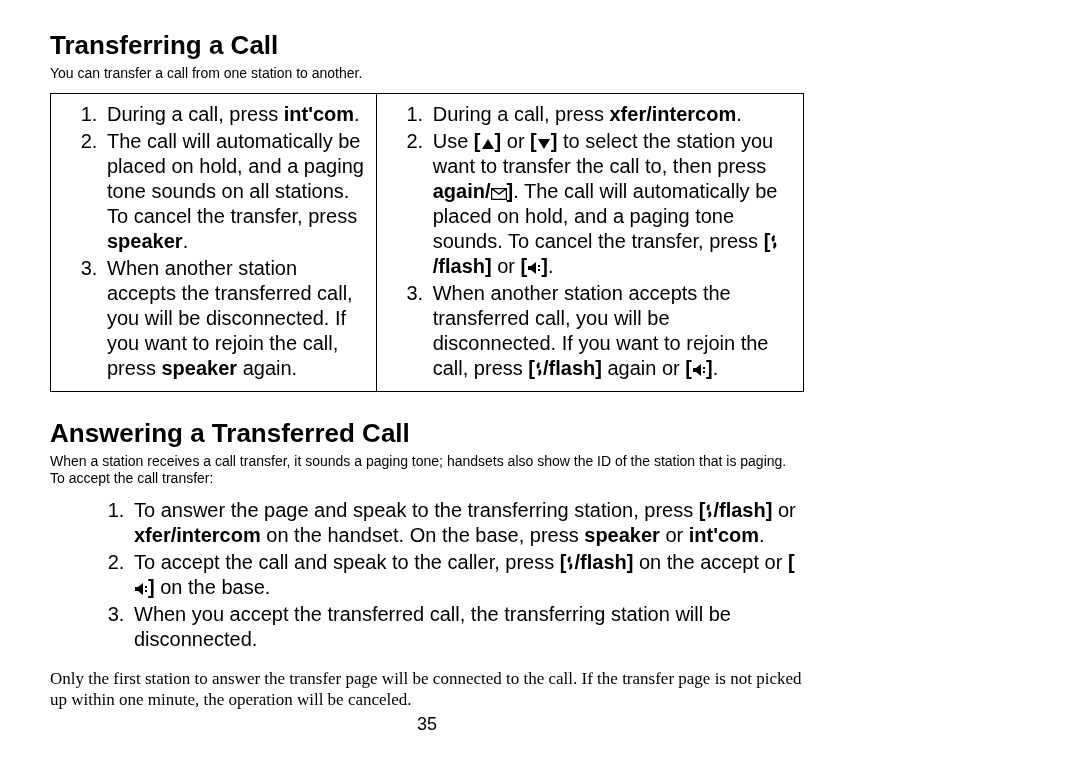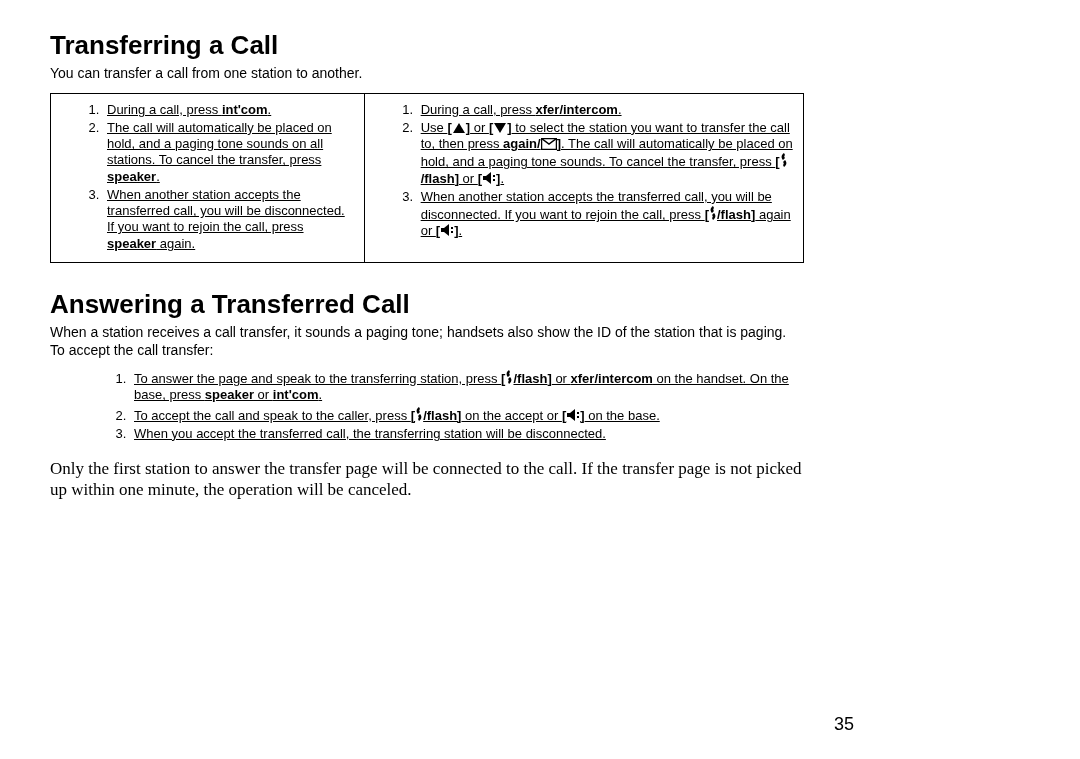--- a/index.html
+++ b/index.html
@@ -40,39 +40,38 @@
     vertical-align: top;
     padding: 4px 10px 8px 10px;
     text-align: left;
   }
   table.transfer th {
     font-weight: bold;
   }
   ol.numlist {
     margin: 4px 0 0 0;
     padding-left: 42px;
-    font-size: 13px;
+    font-size: 20px;
     line-height: 1.25;
-    text-decoration: underline;
   }
   ol.numlist li {
     padding-left: 4px;
     margin-bottom: 2px;
   }
   .b { font-weight: bold; }
   .ic {
     display: inline-block;
     vertical-align: -2px;
   }
   .page-number {
     position: absolute;
     left: 0;
     right: 0;
     bottom: 24px;
-    text-align: right;
+    text-align: center;
     font-size: 18px;
   }
   .footnote {
     font-size: 17px;
     line-height: 1.25;
     margin-top: 16px;
     font-family: Liberation Serif, serif;
   }
 </style>
 </head>

